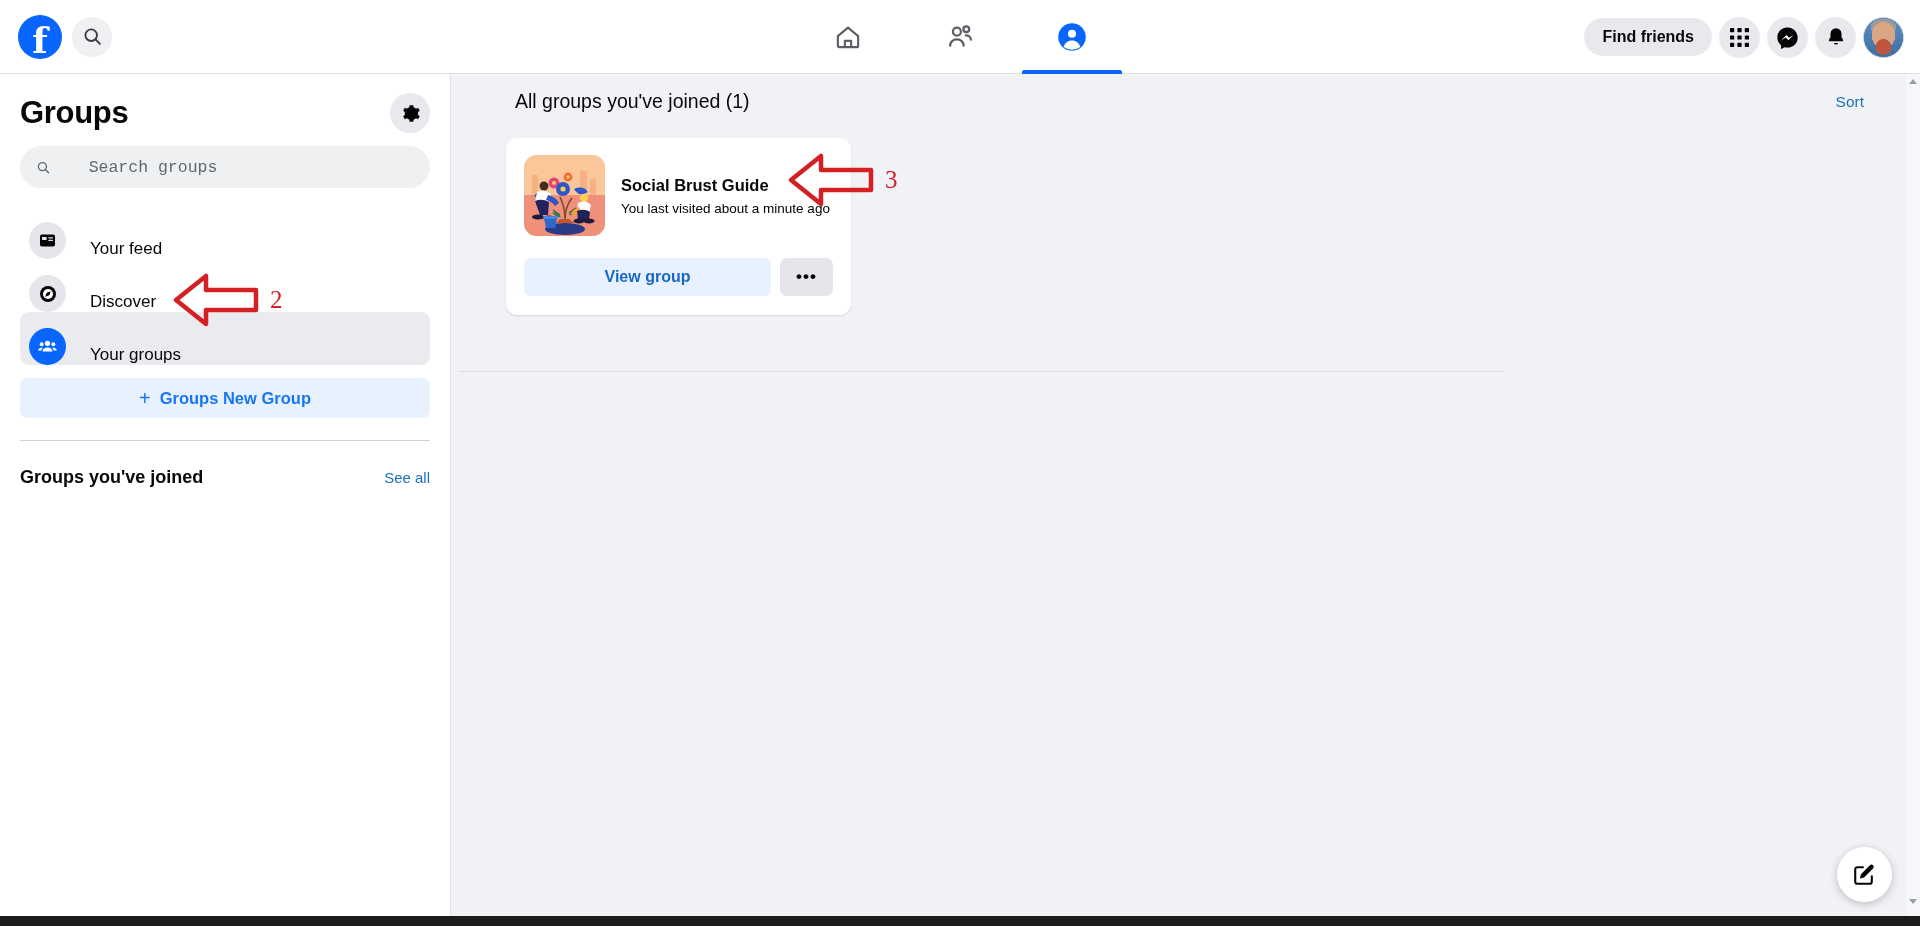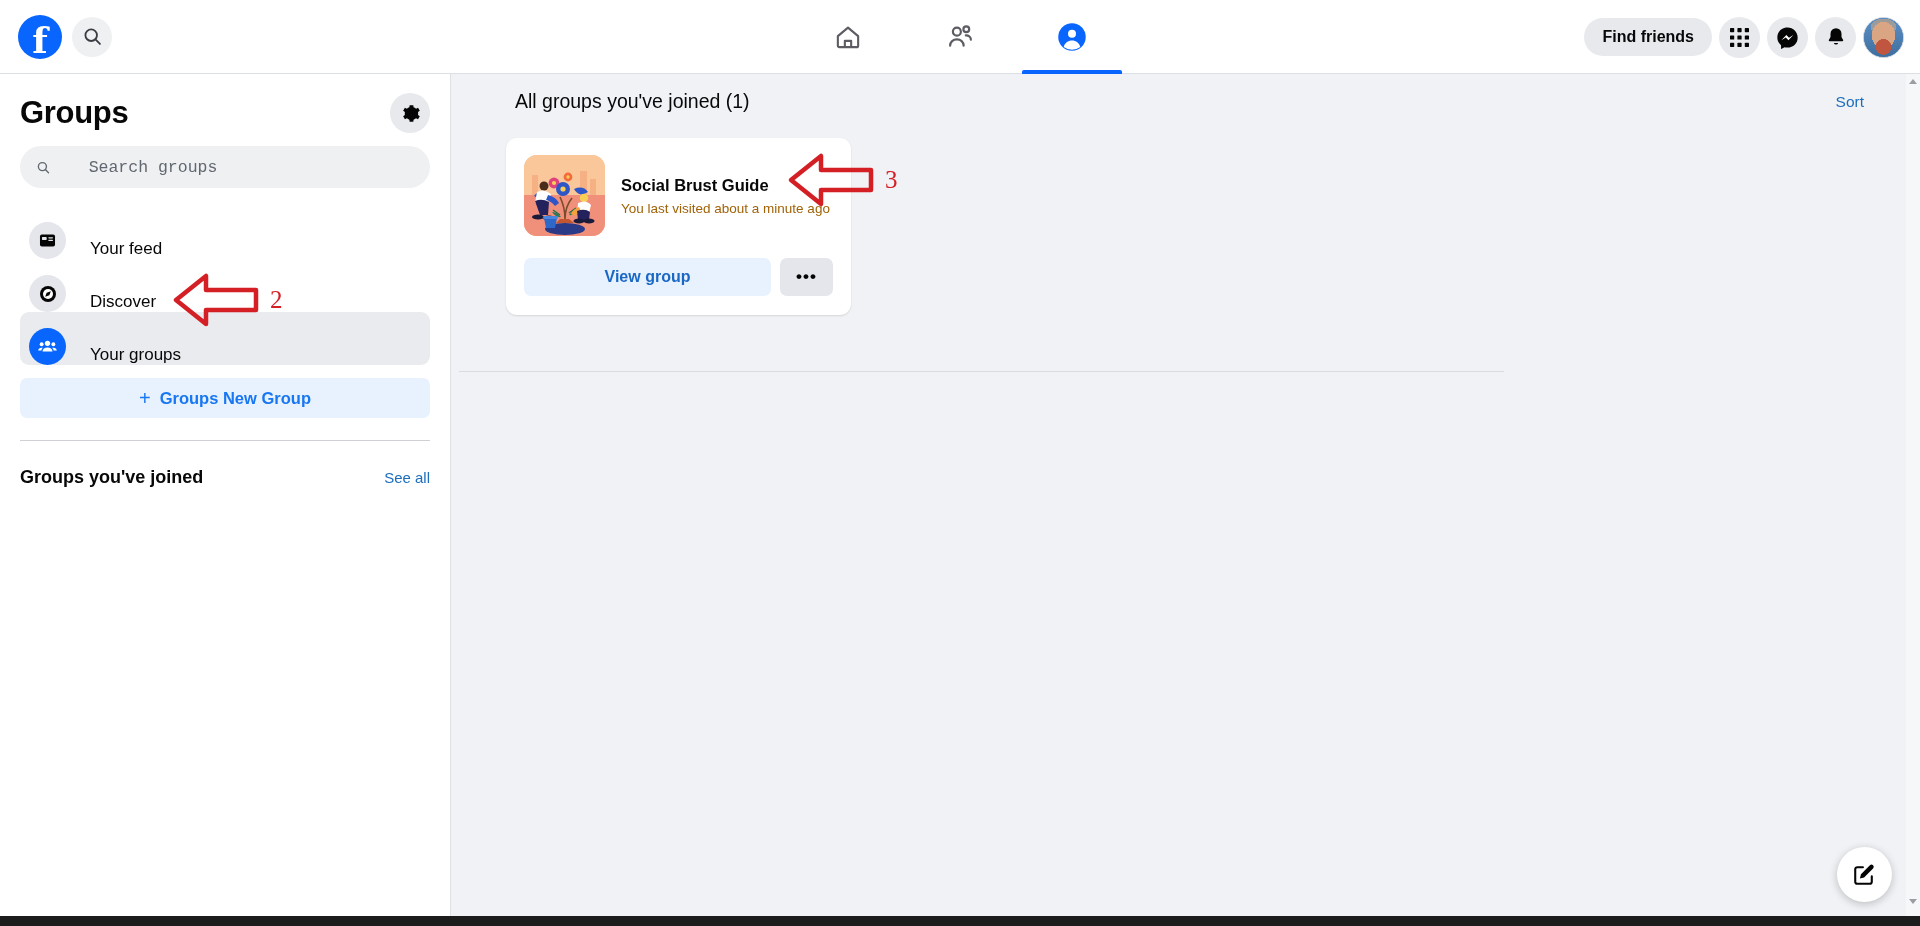--- a/index.html
+++ b/index.html
@@ -166,21 +166,21 @@
     padding: 17px 18px 19px 18px;
   }
   .card-top { display: flex; align-items: center; gap: 16px; }
   .thumb {
     width: 81px; height: 81px; border-radius: 13px; flex: 0 0 81px;
     overflow: hidden; position: relative;
     background: linear-gradient(#fbc38f 0%, #f9c79a 42%, #f0907b 43%, #f2968b 100%);
   }
   .thumb svg { position: absolute; inset: 0; }
   .g-name { font-size: 16.5px; font-weight: 600; color: #080809; line-height: 1.25; }
-  .g-sub { font-size: 13.5px; color: #a16207; margin-top: 5px; }
+  .g-sub { font-size: 13.5px; color: #000000; margin-top: 5px; }
 
   .card-actions { display: flex; align-items: center; gap: 9px; margin-top: 22px; }
   .view-btn {
     flex: 1; height: 38px; background: #e8f1fe; color: #1b68c4;
     border: none; border-radius: 7px; cursor: pointer;
     font-size: 16px; font-weight: 600;
     font-family: "Liberation Sans", sans-serif;
   }
   .more-btn {
     width: 53px; height: 38px; background: #e4e6eb; color: #050505;

